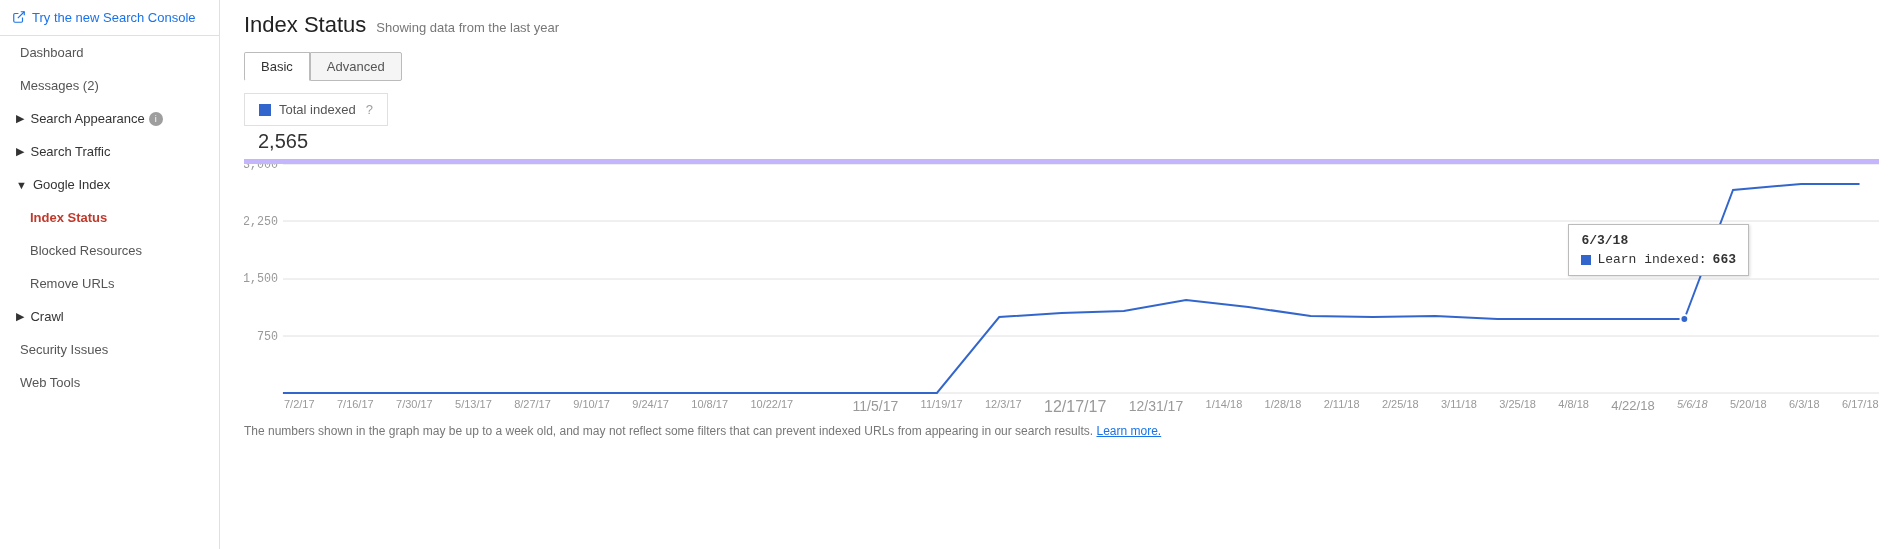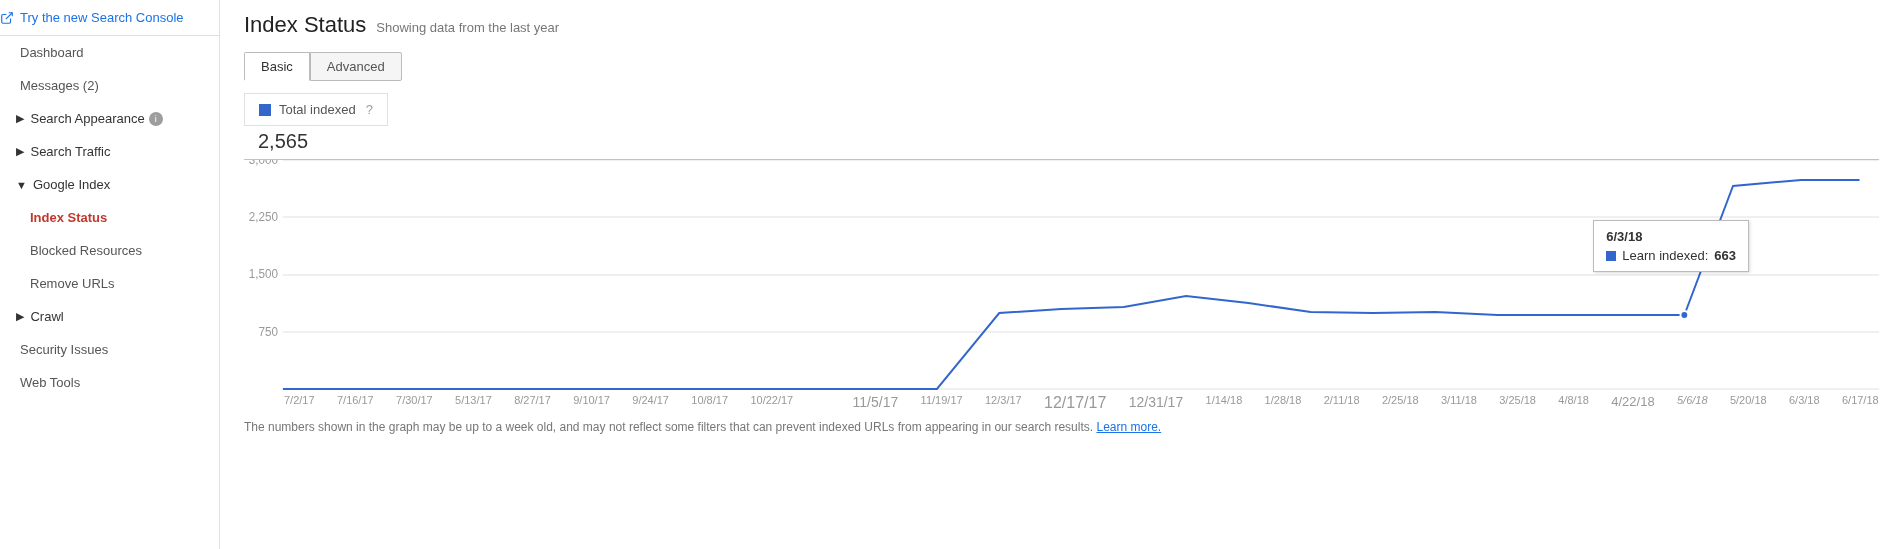--- a/index.html
+++ b/index.html
@@ -8,21 +8,21 @@
     
     #sidebar {
       width: 220px;
       min-width: 220px;
       border-right: 1px solid #e0e0e0;
       height: 100%;
       overflow-y: auto;
       background: #fff;
     }
     .sidebar-top-link {
-      display: flex; align-items: center; padding: 10px 0; color: #1a73e8; font-size: 13px; cursor: pointer; text-decoration: none; border-bottom: 1px solid #e0e0e0;
+      display: flex; padding: 10px 12px; color: #1a73e8; font-size: 13px; cursor: pointer; text-decoration: none; border-bottom: 1px solid #e0e0e0;
     }
     .sidebar-top-link svg { margin-right: 6px; }
     .sidebar-item {
       padding: 9px 16px 9px 20px; font-size: 13px; color: #555; cursor: pointer; display: block;
     }
     .sidebar-item.active { color: #c0392b; font-weight: bold; }
     .sidebar-section {
       padding: 9px 16px; font-size: 13px; color: #333; cursor: pointer; display: flex; align-items: center; font-weight: 500;
     }
     .sidebar-section .arrow { margin-right: 6px; font-size: 11px; }
@@ -66,21 +66,21 @@
     }
     .legend-label { font-size: 13px; color: #555; }
     .legend-help { color: #9e9e9e; font-size: 13px; cursor: pointer; margin-left: 2px; }
     .legend-value { font-size: 20px; font-weight: 400; color: #333; margin-top: 2px; display: block; padding-left: 14px; padding-bottom: 6px; }
 
     
     .chart-container {
       position: relative; width: 100%; margin-top: 0;
     }
     .chart-wrapper {
-      position: relative; border-top: 1px solid #c4b5fd;
+      position: relative; border-top: 5px solid #c4b5fd; font-family: Liberation Mono, monospace;
     }
     svg.chart { width: 100%; display: block; }
 
     
     .tooltip-box {
       position: absolute; right: 70px; top: 38%; background: #fff; border: 1px solid #bbb; padding: 8px 12px; font-size: 13px; box-shadow: 1px 1px 3px rgba(0,0,0,0.15);
     }
     .tooltip-date { font-weight: bold; margin-bottom: 4px; }
     .tooltip-row { display: flex; align-items: center; gap: 6px; }
     .tooltip-color { width: 10px; height: 10px; background: #3366cc; display: inline-block; }

